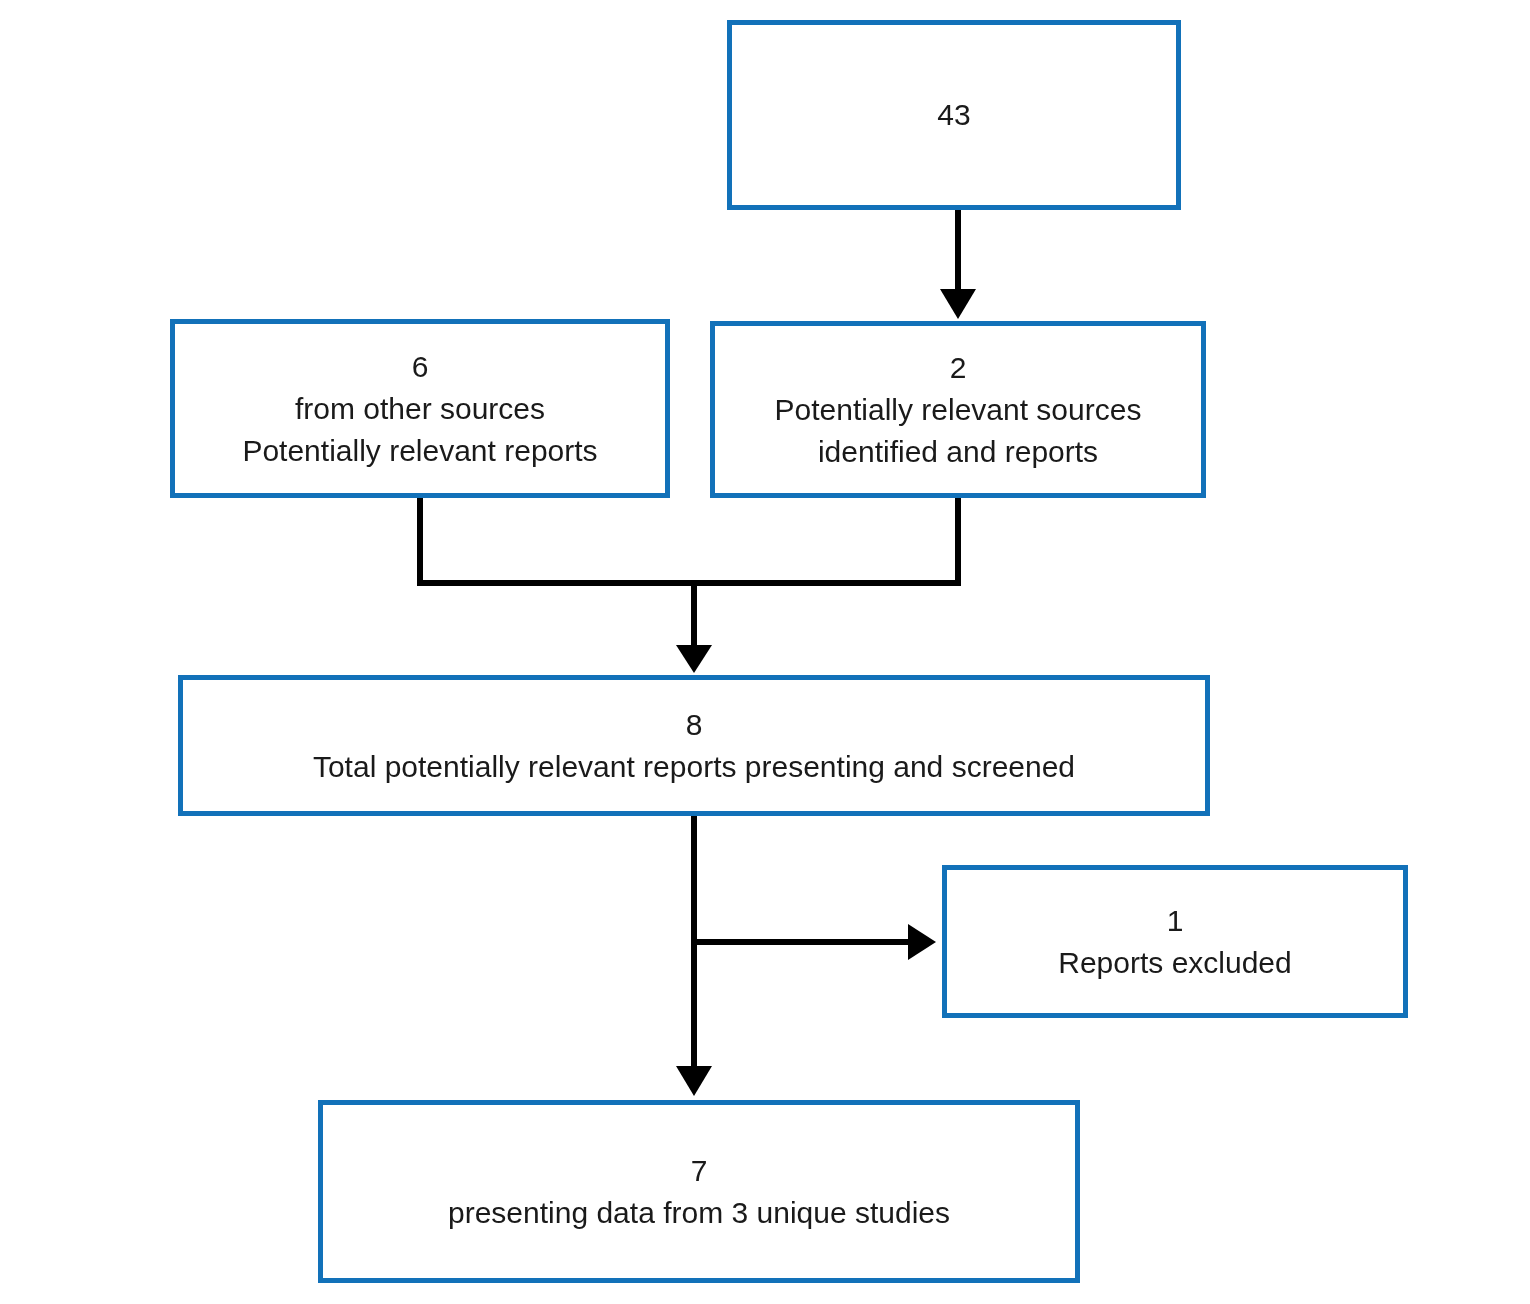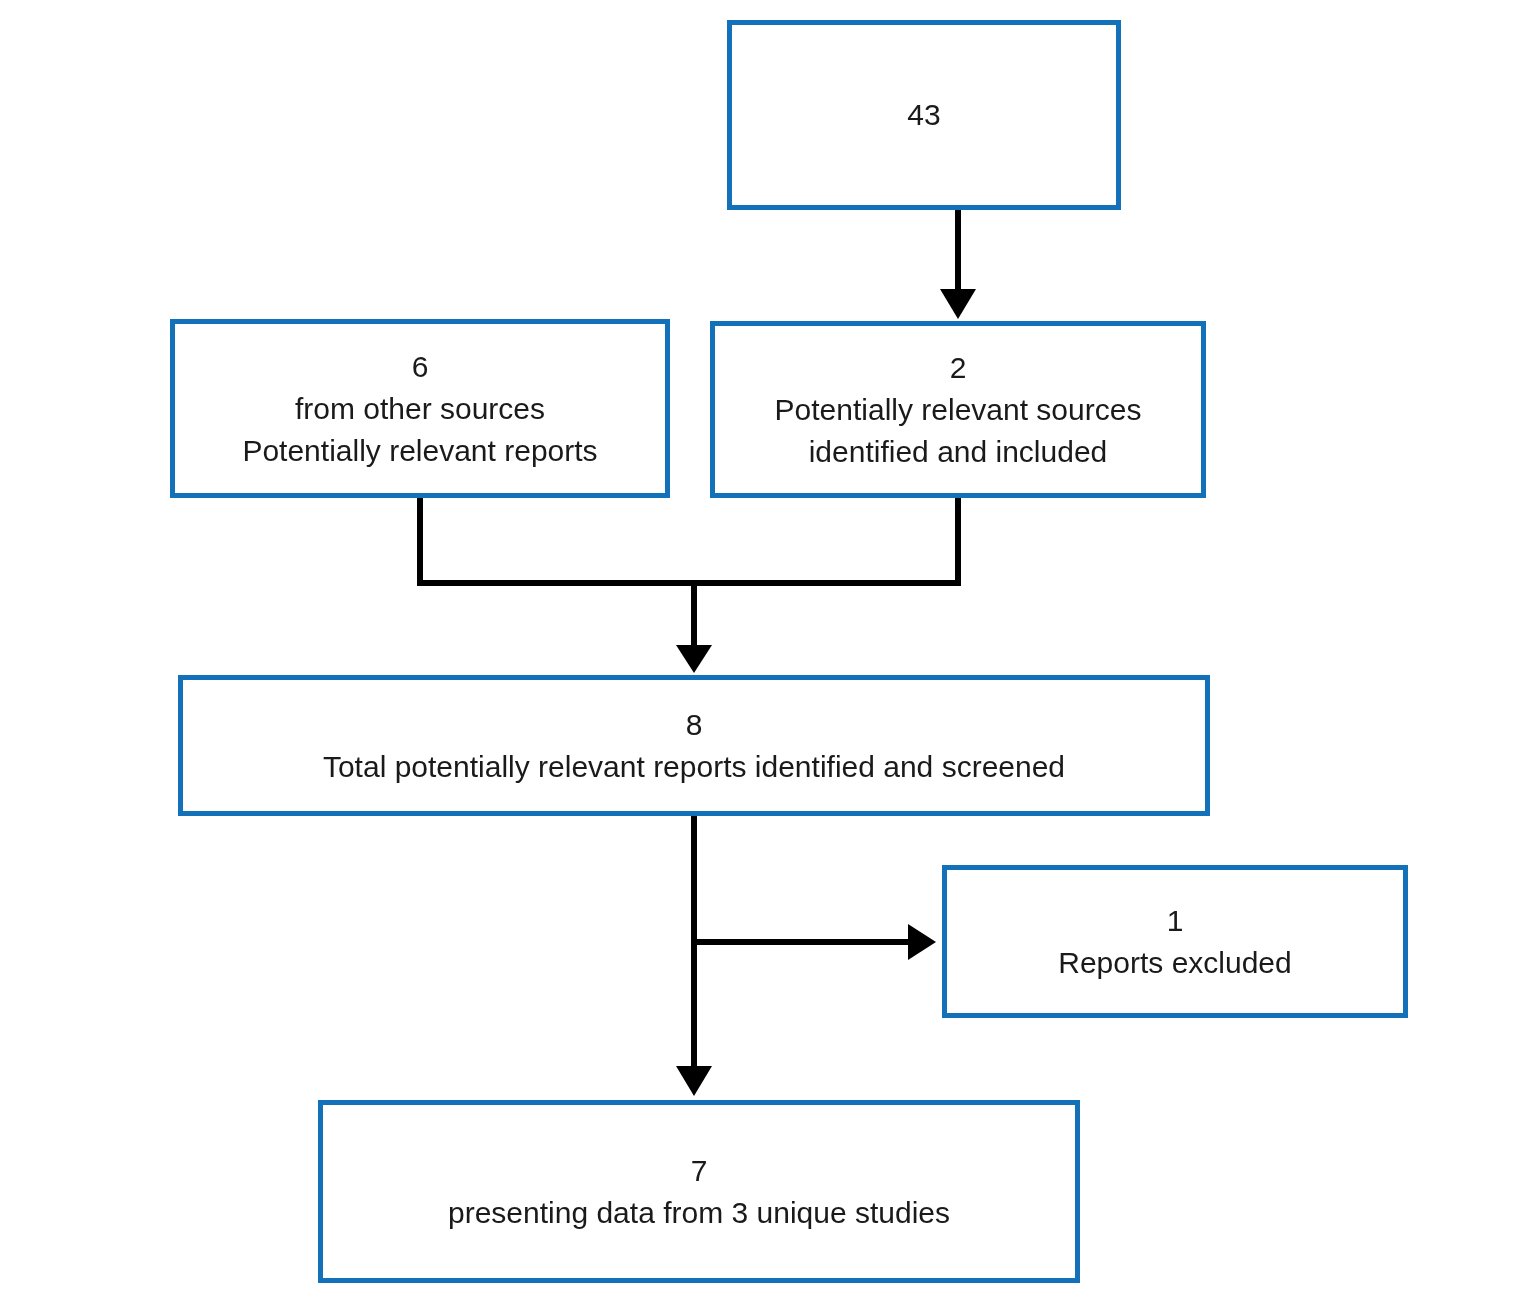--- a/index.html
+++ b/index.html
@@ -34,21 +34,21 @@
   .flow-box .text-line {
     white-space: nowrap;
   }
   #connectors {
     position: absolute;
     left: 0;
     top: 0;
     z-index: 1;
   }
   
-  #box-citations     { left: 727px; top: 20px;   width: 394px;  height: 190px; }
+  #box-citations     { left: 727px; top: 20px;   width: 454px;  height: 190px; }
   #box-other-sources { left: 170px; top: 319px;  width: 500px;  height: 179px; }
   #box-screened      { left: 710px; top: 321px;  width: 496px;  height: 177px; }
   #box-total         { left: 178px; top: 675px;  width: 1032px; height: 141px; }
   #box-excluded      { left: 942px; top: 865px;  width: 466px;  height: 153px; }
   #box-included      { left: 318px; top: 1100px; width: 762px;  height: 183px; }
 </style>
 </head>
 <body>
 
 <div class="canvas">
@@ -83,26 +83,26 @@
 
   <div class="flow-box" id="box-other-sources">
     <div class="count-line">6</div>
     <div class="text-line">from other sources</div>
     <div class="text-line">Potentially relevant reports</div>
   </div>
 
   <div class="flow-box" id="box-screened">
     <div class="count-line">2</div>
     <div class="text-line">Potentially relevant sources</div>
-    <div class="text-line">identified and included</div>
+    <div class="text-line">identified and reports</div>
   </div>
 
   <div class="flow-box" id="box-total">
     <div class="count-line">8</div>
-    <div class="text-line">Total potentially relevant reports identified and screened</div>
+    <div class="text-line">Total potentially relevant reports presenting and screened</div>
   </div>
 
   <div class="flow-box" id="box-excluded">
     <div class="count-line">1</div>
     <div class="text-line">Reports excluded</div>
   </div>
 
   <div class="flow-box" id="box-included">
     <div class="count-line">7</div>
     <div class="text-line">presenting data from 3 unique studies</div>

